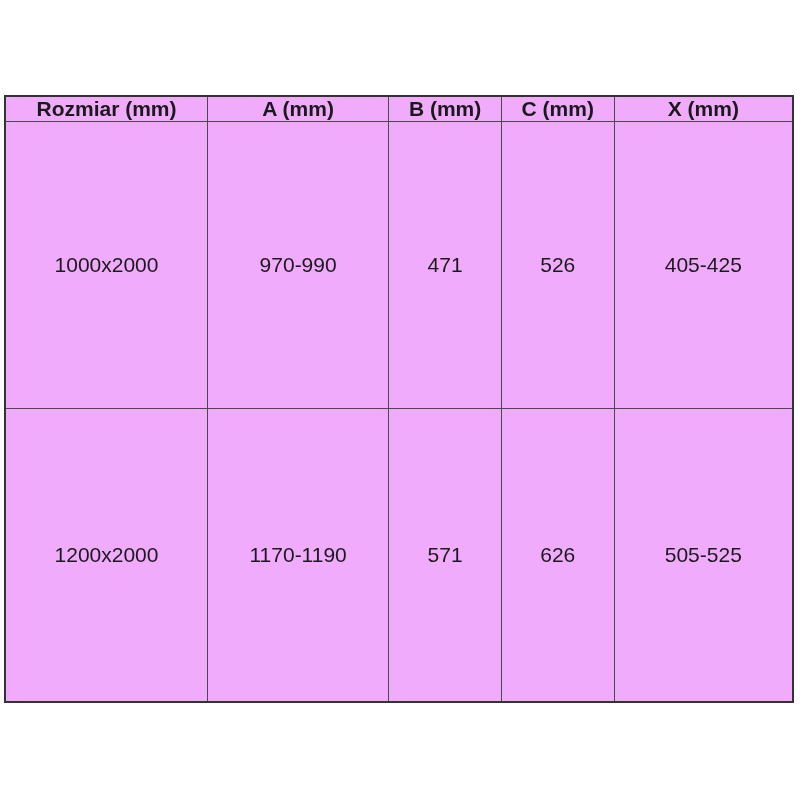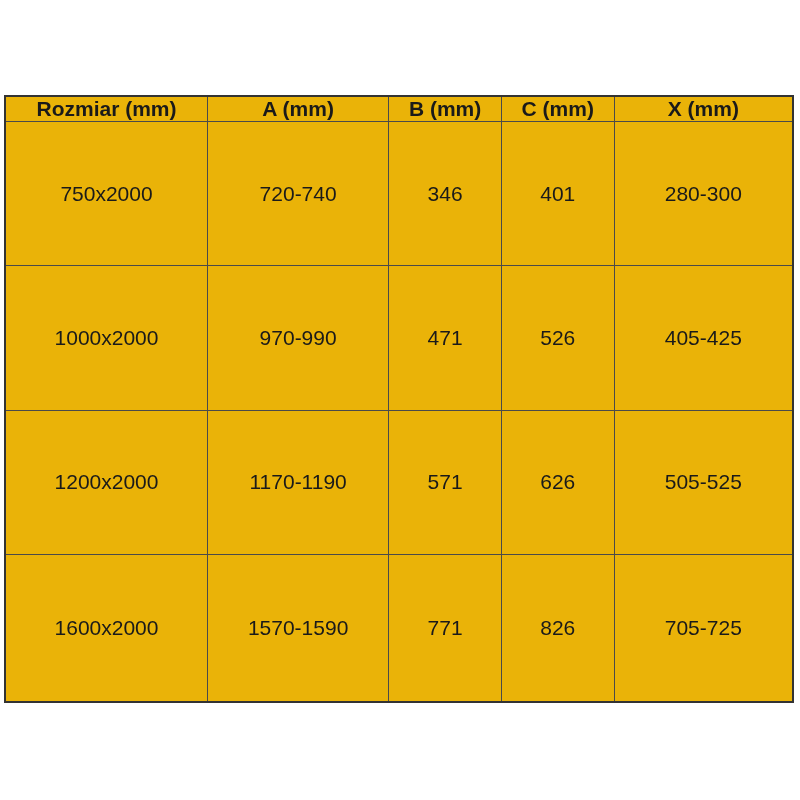--- a/index.html
+++ b/index.html
@@ -22,21 +22,21 @@
     left: 4px;
     width: 790px;
     height: 608px;
   }
   table.dims {
     width: 100%;
     height: 100%;
     border-collapse: collapse;
     table-layout: fixed;
     border: 2px solid #333333;
-    background: #eab308;
+    background: #f0abfc;
   }
   table.dims th,
   table.dims td {
     border: 1px solid #4a4a4a;
     text-align: center;
     vertical-align: middle;
     padding: 0;
     font-size: 21px;
     color: #1a1a1a;
     overflow: hidden;
@@ -68,43 +68,29 @@
         <tr>
           <th>Rozmiar (mm)</th>
           <th>A (mm)</th>
           <th>B (mm)</th>
           <th>C (mm)</th>
           <th>X (mm)</th>
         </tr>
       </thead>
       <tbody>
           <tr>
-            <td>750x2000</td>
-            <td>720-740</td>
-            <td>346</td>
-            <td>401</td>
-            <td>280-300</td>
-          </tr>
-          <tr>
             <td>1000x2000</td>
             <td>970-990</td>
             <td>471</td>
             <td>526</td>
             <td>405-425</td>
           </tr>
           <tr>
             <td>1200x2000</td>
             <td>1170-1190</td>
             <td>571</td>
             <td>626</td>
             <td>505-525</td>
           </tr>
-          <tr>
-            <td>1600x2000</td>
-            <td>1570-1590</td>
-            <td>771</td>
-            <td>826</td>
-            <td>705-725</td>
-          </tr>
         </tbody>
     </table>
   </div>
 </div>
 
 </body></html>

